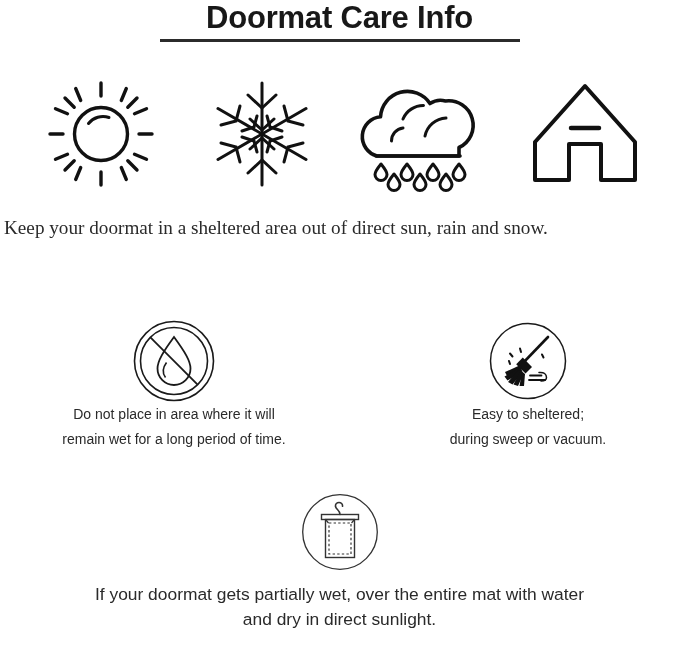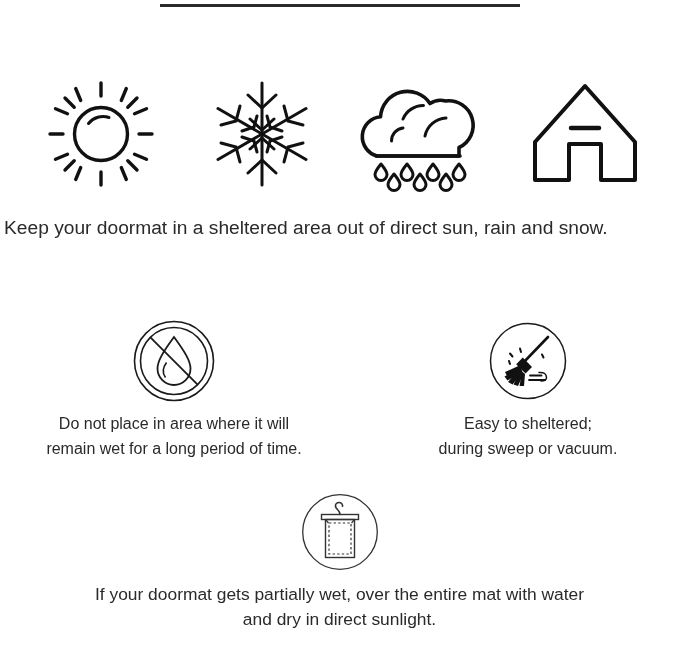--- a/index.html
+++ b/index.html
@@ -75,20 +75,21 @@
     width: 679px;
     text-align: left;
     padding-left: 4px;
     box-sizing: border-box;
   }
   .intro-line {
     font-size: 19.2px;
     line-height: 28px;
     color: #2a2a2a;
     white-space: nowrap;
+    font-family: Liberation Serif, serif;
   }
 
   
   .care-pair {
     position: absolute;
     left: 0;
     top: 320px;
     width: 679px;
     height: 145px;
   }
@@ -100,22 +101,21 @@
   }
   .care-left  { left: 4px; }
   .care-right { left: 388px; width: 280px; }
   .care-badge {
     height: 82px;
     display: flex;
     align-items: center;
     justify-content: center;
   }
   .care-caption {
-    margin-top: 9px;
-    font-size: 16px;
+    font-size: 14px;
     line-height: 25px;
     color: #2a2a2a;
   }
 
   
   .care-bottom {
     position: absolute;
     left: 0;
     top: 492px;
     width: 679px;
@@ -131,20 +131,21 @@
   .ln { display: block; }
 
   svg { display: block; overflow: visible; }
 </style>
 </head>
 <body>
 
 <div id="page">
 
   <div class="title-block">
+    <h1 class="page-title">Doormat Care Info</h1>
     <div class="title-rule"></div>
   </div>
 
   <div class="weather-row">
 
     <div class="icon-slot slot-sun">
       <span>
         <svg width="110" height="110" viewBox="0 0 110 110">
           <g stroke="#111" stroke-width="3.4" stroke-linecap="round" fill="none">
             <circle cx="55" cy="55" r="26.5"></circle>

